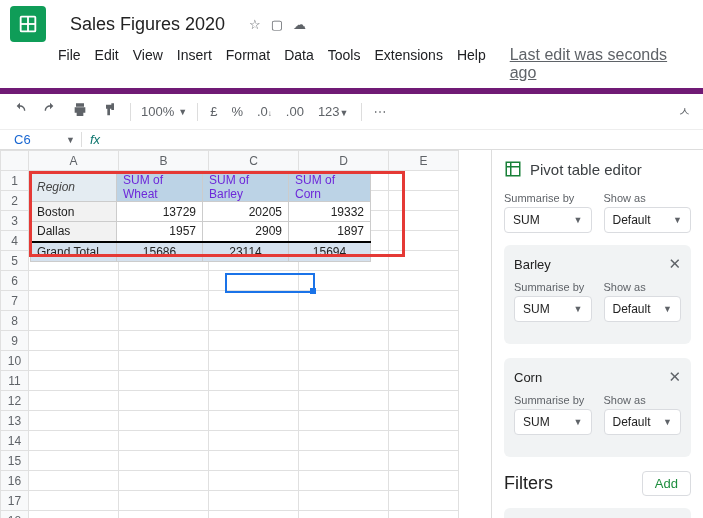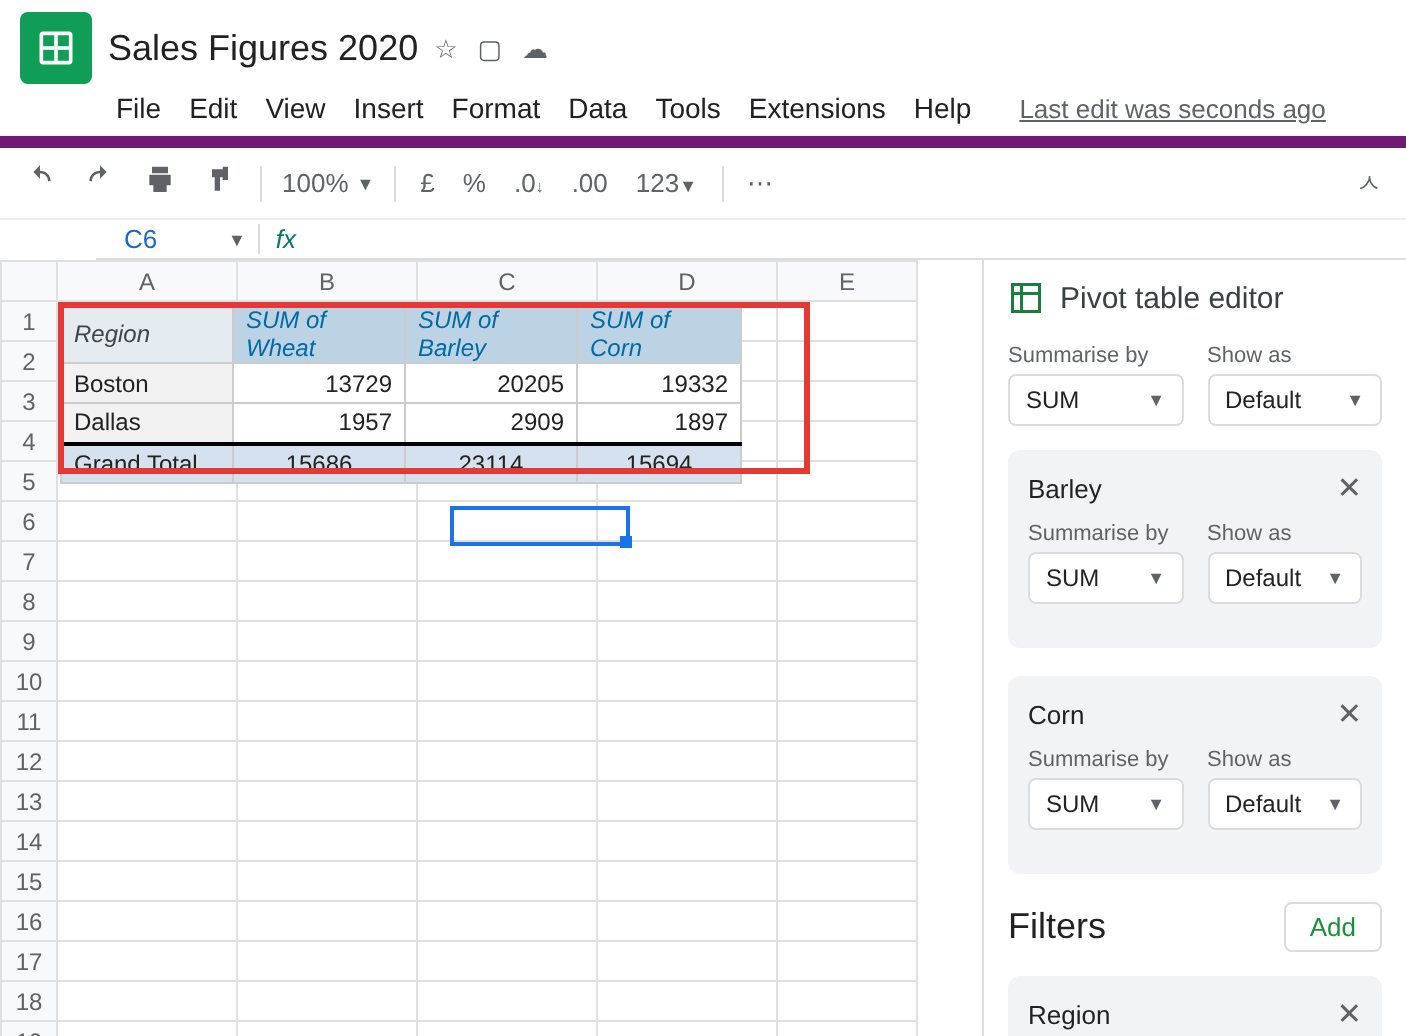--- a/index.html
+++ b/index.html
@@ -1,47 +1,47 @@
 <!DOCTYPE html>
 <html><head>
 <meta charset="utf-8">
 <style>
 * { box-sizing: border-box; margin: 0; padding: 0; }
 body { font-family: Arial, sans-serif; font-size: 13px; color: #222; background: #fff; width: 703px; height: 518px; overflow: hidden; position: relative; }
 .header { padding: 6px 10px 0 10px; }
-.title-row { display: flex; align-items: center; gap: 8px; }
+.title-row { display: flex; align-items: center; gap: 24px; }
 .logo { width: 36px; height: 36px; background: #0f9d58; border-radius: 4px; display: flex; align-items: center; justify-content: center; }
 .logo svg { width: 22px; height: 22px; }
 .doc-title { font-size: 18px; color: #222; }
 .title-icons { display: flex; gap: 10px; color: #5f6368; }
 .title-icons span { cursor: pointer; }
 .menu-row { display: flex; align-items: baseline; gap: 14px; padding: 4px 0 6px 48px; font-size: 14px; color: #202124; }
 .menu-row span { cursor: pointer; }
-.last-edit { color: #5f6368; text-decoration: underline; margin-left: 10px; font-size: 13px; }
+.last-edit { color: #5f6368; text-decoration: underline; margin-left: 10px; font-size: 16px; }
 .toolbar { display: flex; align-items: center; gap: 10px; padding: 6px 10px; border-top: 6px solid #701a75; border-bottom: 1px solid #eee; color: #5f6368; font-size: 13px; }
 .toolbar .sep { width: 1px; height: 18px; background: #ddd; }
 .toolbar .zoom { display: flex; align-items: center; gap: 4px; }
 .toolbar svg { width: 16px; height: 16px; fill: #5f6368; }
 .toolbar .btn { cursor: pointer; padding: 2px; }
-.cell-ref-row { display: flex; align-items: center; padding: 2px 0 2px 10px; border-bottom: 1px solid #ddd; font-size: 13px; margin-left: 48px; }
+.cell-ref-row { display: flex; align-items: center; padding: 2px 0 2px 10px; border-bottom: 1px solid #ddd; font-size: 13px; }
 .cell-ref { width: 50px; color: #1967d2; padding-left: 4px; }
 .cell-ref-dd { color: #5f6368; font-size: 9px; padding: 0 6px; cursor: pointer; }
 .fx { font-style: italic; color: #0f766e; padding: 0 8px; border-left: 1px solid #ddd; }
 .main { display: flex; height: calc(518px - 110px); }
 .sheet-area { flex: 1; overflow: hidden; position: relative; }
 .grid { border-collapse: collapse; table-layout: fixed; }
 .grid th, .grid td { border: 1px solid #e0e0e0; height: 20px; font-weight: normal; font-size: 12px; text-align: center; color: #5f6368; background: #fff; }
 .grid thead th { background: #f8f9fa; }
 .grid .rowhdr { background: #f8f9fa; width: 28px; }
 .grid .corner { background: #f8f9fa; width: 28px; }
 .colA { width: 90px; } .colB{width:90px;} .colC{width:90px;} .colD{width:90px;} .colE{width:70px;}
 .pivot-overlay { position: absolute; left: 29px; top: 21px; border: 3px solid #e53935; width: 376px; height: 86px; pointer-events: none; }
 .pv { position: absolute; left: 30px; top: 22px; border-collapse: collapse; font-size: 12px; }
 .pv td, .pv th { height: 20px; padding: 0 6px; border: 1px solid #ccc; }
-.pv .hdr td { background: #bcd3e6; color: #0369a1; font-weight: normal; font-style: italic; }
+.pv .hdr td { background: #bcd3e6; color: #6d28d9; font-weight: normal; }
 .pv .hdr td:first-child { font-style: italic; background:#e4ecf2; color:#444;}
 .pv .body td { background: #fff; }
 .pv .body td:first-child { text-align: left; background:#f2f2f2;}
 .pv .body td:not(:first-child) { text-align: right; }
 .pv .total td { background: #d5e1ee; font-weight: normal; border-top: 2px solid #000000; }
 .pv .total td:first-child { text-align:left; }
 .pv .total td:not(:first-child){text-align:center;margin-left:40px;}
 .selcell { position:absolute; left:225px; top:123px; width:90px; height:20px; border:2px solid #1a73e8;}
 .selcell::after{content:"";position:absolute;right:-3px;bottom:-3px;width:6px;height:6px;background:#1a73e8;}
 .side { width: 212px; border-left: 1px solid #ddd; padding: 10px 12px; overflow-y: auto; background:#fff; }

